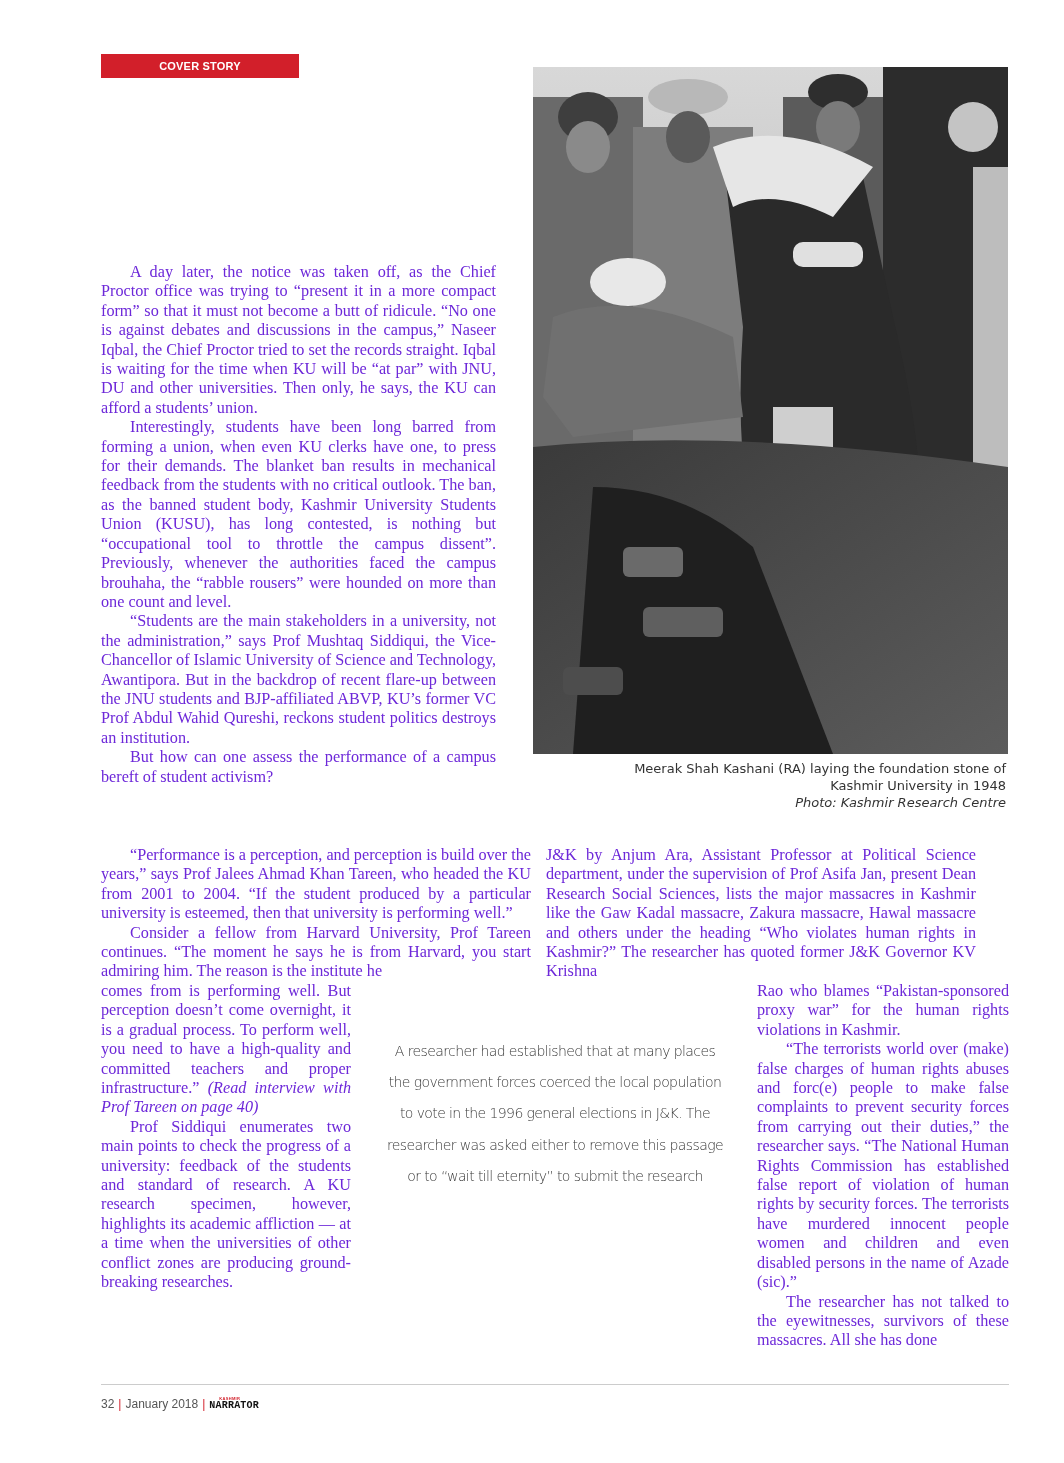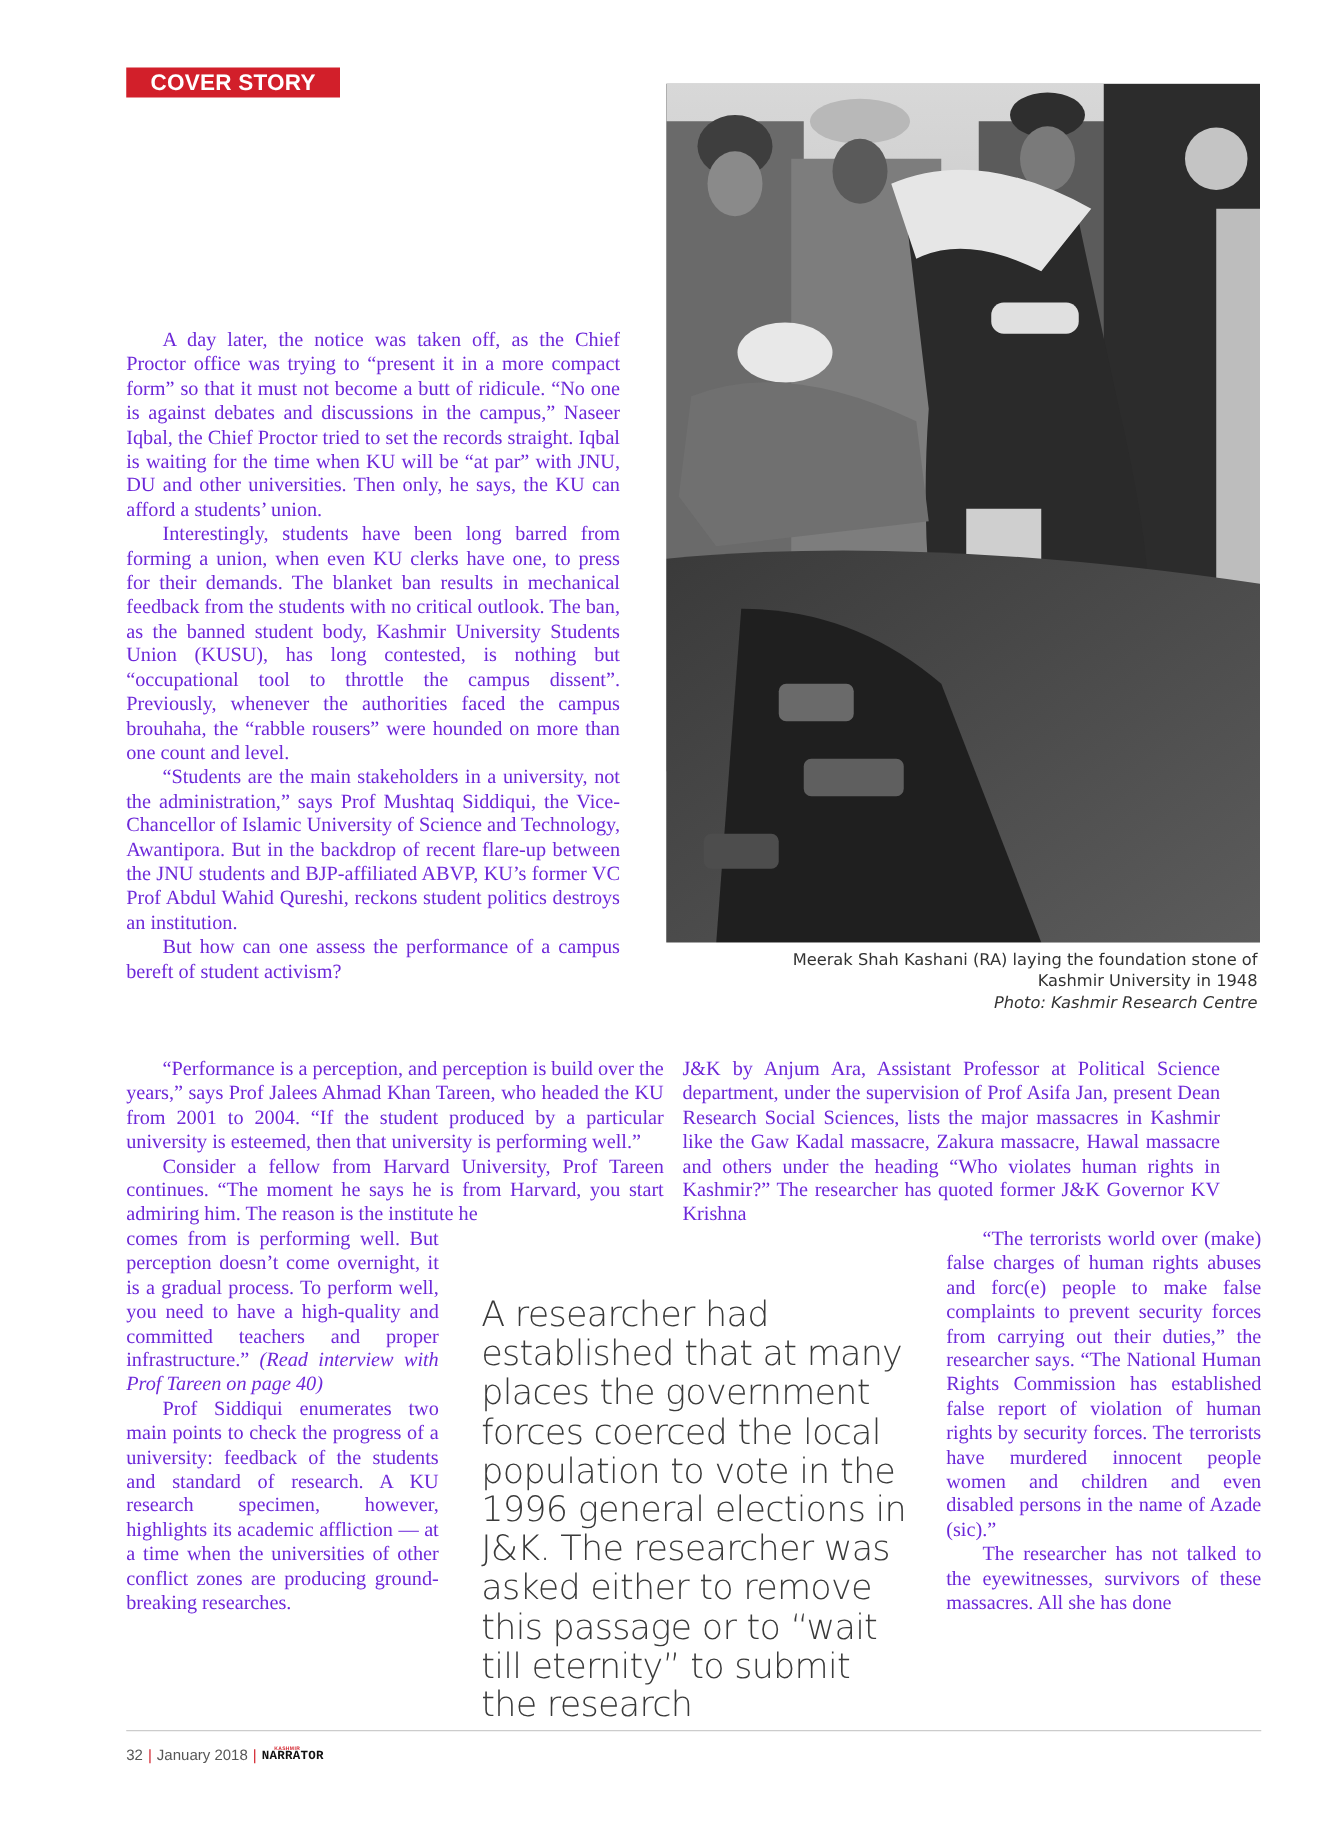--- a/index.html
+++ b/index.html
@@ -1,21 +1,21 @@
 <!DOCTYPE html>
 <html><head>
   <meta charset="utf-8">
   <style>
     html, body { margin: 0; padding: 0; background: #ffffff; }
     body { width: 1064px; height: 1463px; position: relative; overflow: hidden; color: #1e1e1e; }
 
     .section-tag {
-      position: absolute; left: 101px; top: 54px; width: 171px; height: 24px;
+      position: absolute; left: 101px; top: 54px; width: 198px; height: 24px;
       background: #d21f2a; color: #ffffff;
-      font-family: "Liberation Sans", sans-serif; font-weight: bold; font-size: 18px;
+      font-family: "Liberation Sans", sans-serif; font-weight: bold; font-size: 11px;
       line-height: 24px; text-align: center; letter-spacing: 0.2px;
     }
 
     .body-text {
       font-family: "Liberation Serif", serif; font-size: 16.2px; line-height: 19.4px;
       text-align: justify; color: #6d28d9;
     }
     .body-text p { margin: 0; text-indent: 29px; }
     .body-text p.noindent { text-indent: 0; }
     .body-text em { font-style: italic; }
@@ -32,22 +32,22 @@
     }
     .photo svg { display: block; width: 100%; height: 100%; }
 
     .caption {
       position: absolute; left: 560px; top: 760px; width: 446px; text-align: right;
       font-family: "DejaVu Sans", sans-serif; font-size: 13px; line-height: 17px; color: #333333;
     }
     .caption .credit { font-style: italic; }
 
     .pull-quote {
-      position: absolute; left: 385px; top: 1036px; width: 340px; text-align: left;
-      font-family: "DejaVu Sans", sans-serif; font-weight: 300; font-size: 28px;
+      position: absolute; left: 385px; top: 1036px; width: 340px; text-align: center;
+      font-family: "DejaVu Sans", sans-serif; font-weight: 300; font-size: 14px;
       line-height: 31.2px; color: #3a3a3a; letter-spacing: -0.6px;
     }
 
     .footer-rule {
       position: absolute; left: 101px; top: 1384px; width: 908px; height: 1px; background: #cccccc;
     }
     .footer {
       position: absolute; left: 101px; top: 1396px; height: 16px;
       font-family: "Liberation Sans", sans-serif; font-size: 12px; line-height: 16px; color: #555555;
       display: flex; align-items: center;
@@ -126,20 +126,21 @@
   <div>Meerak Shah Kashani (RA) laying the foundation stone of</div>
   <div>Kashmir University in 1948</div>
   <div class="credit">Photo: Kashmir Research Centre</div>
 </div>
 
 <div class="body-text col-mid-wide">
   <p class="noindent">J&amp;K by Anjum Ara, Assistant Professor at Political Science department, under the supervision of Prof Asifa Jan, present Dean Research Social Sciences, lists the major massacres in Kashmir like the Gaw Kadal massacre, Zakura massacre, Hawal massacre and others under the heading “Who violates human rights in Kashmir?” The researcher has quoted former J&amp;K Governor KV Krishna</p>
 </div>
 
 <div class="body-text col-right-narrow">
+  <p class="noindent">Rao who blames “Pakistan-sponsored proxy war” for the human rights violations in Kashmir.</p>
   <p>“The terrorists world over (make) false charges of human rights abuses and forc(e) people to make false complaints to prevent security forces from carrying out their duties,” the researcher says. “The National Human Rights Commission has established false report of violation of human rights by security forces. The terrorists have murdered innocent people women and children and even disabled persons in the name of Azade (sic).”</p>
   <p>The researcher has not talked to the eyewitnesses, survivors of these massacres. All she has done</p>
 </div>
 
 <div class="pull-quote">A researcher had established that at many places the government forces coerced the local population to vote in the 1996 general elections in J&amp;K. The researcher was asked either to remove this passage or to “wait till eternity” to submit the research</div>
 
 <div class="footer-rule"></div>
 <div class="footer">
   <span>32</span>
   <span class="sep">|</span>

